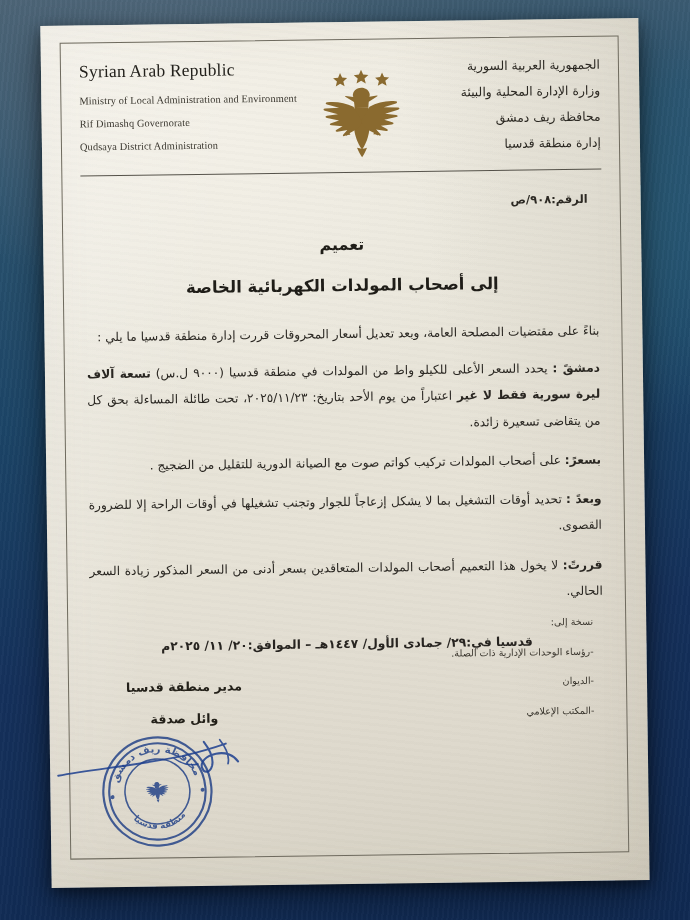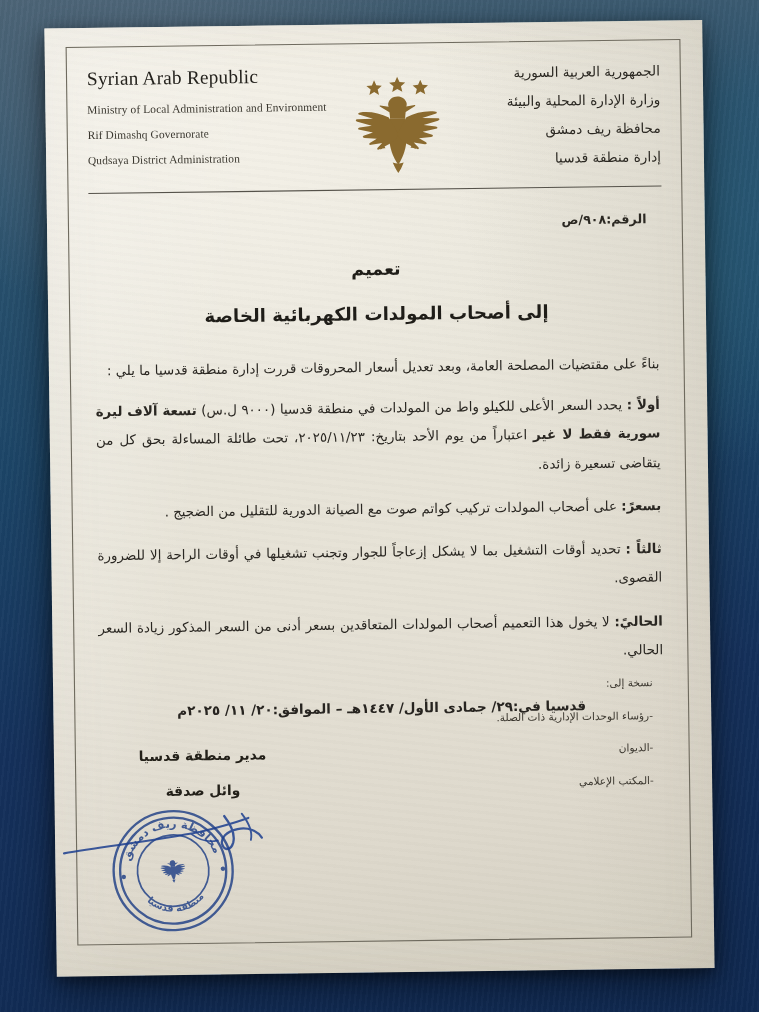--- a/index.html
+++ b/index.html
@@ -307,38 +307,38 @@
     <div class="refno">الرقم:٩٠٨/ص</div>
 
     <div class="doc-title">تعميم</div>
     <div class="doc-subtitle">إلى أصحاب المولدات الكهربائية الخاصة</div>
 
     <div class="body-ar">
 
       <div class="para tight">بناءً على مقتضيات المصلحة العامة، وبعد تعديل أسعار المحروقات قررت إدارة منطقة قدسيا ما يلي :</div>
 
       <div class="para">
-        <span class="bold">أولاً :</span>
+        <span class="bold">دمشقً :</span>
         <span>يحدد السعر الأعلى للكيلو واط من المولدات في منطقة قدسيا (٩٠٠٠ ل.س) </span>
         <span class="bold">تسعة آلاف ليرة سورية فقط لا غير</span>
         <span> اعتباراً من يوم الأحد بتاريخ: ٢٠٢٥/١١/٢٣، تحت طائلة المساءلة بحق كل من يتقاضى تسعيرة زائدة.</span>
       </div>
 
       <div class="para">
         <span class="bold">بسعرً:</span>
         <span>على أصحاب المولدات تركيب كواتم صوت مع الصيانة الدورية للتقليل من الضجيج .</span>
       </div>
 
       <div class="para">
-        <span class="bold">ثالثاً :</span>
+        <span class="bold">وبعدً :</span>
         <span>تحديد أوقات التشغيل بما لا يشكل إزعاجاً للجوار وتجنب تشغيلها في أوقات الراحة إلا للضرورة القصوى.</span>
       </div>
 
       <div class="para">
-        <span class="bold">الحاليً:</span>
+        <span class="bold">قررتً:</span>
         <span>لا يخول هذا التعميم أصحاب المولدات المتعاقدين بسعر أدنى من السعر المذكور زيادة السعر الحالي.</span>
       </div>
     </div>
 
     <div class="dateline">قدسيا في:٢٩/ جمادى الأول/ ١٤٤٧هـ – الموافق:٢٠/ ١١/ ٢٠٢٥م</div>
 
     <div class="signature-block">
       <div class="sig-title">مدير منطقة قدسيا</div>
       <div class="sig-name">وائل صدقة</div>
 

